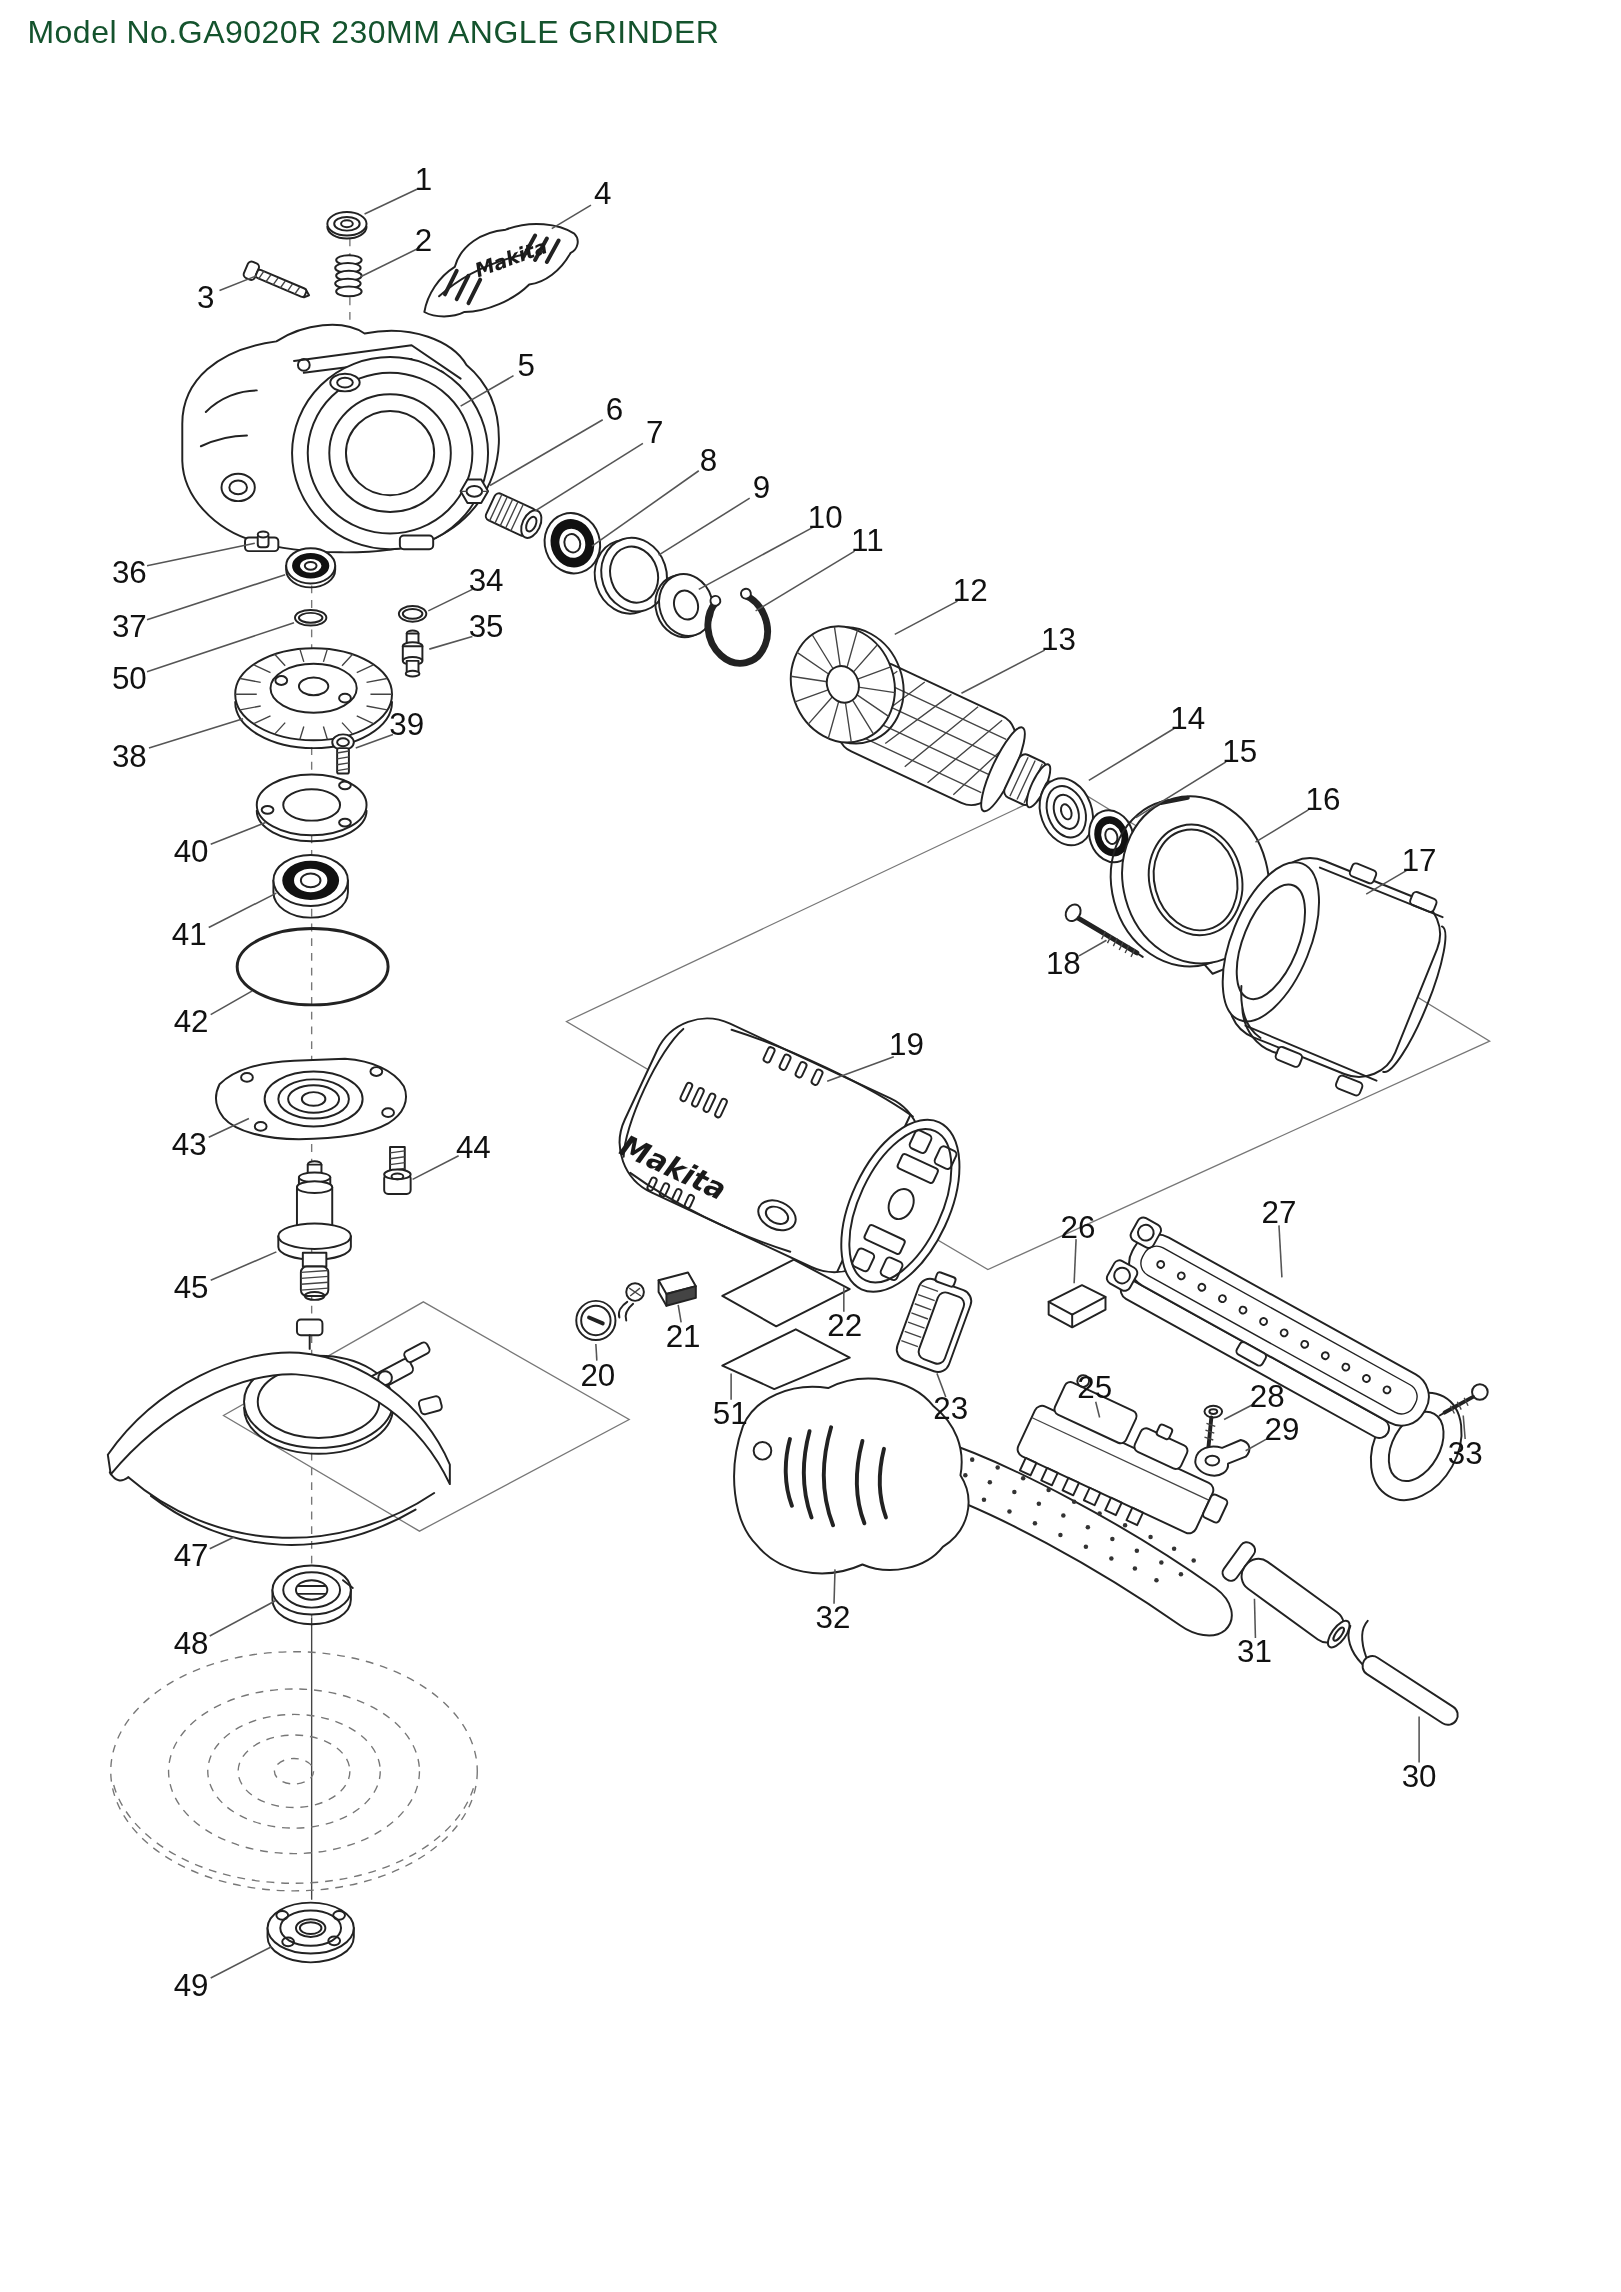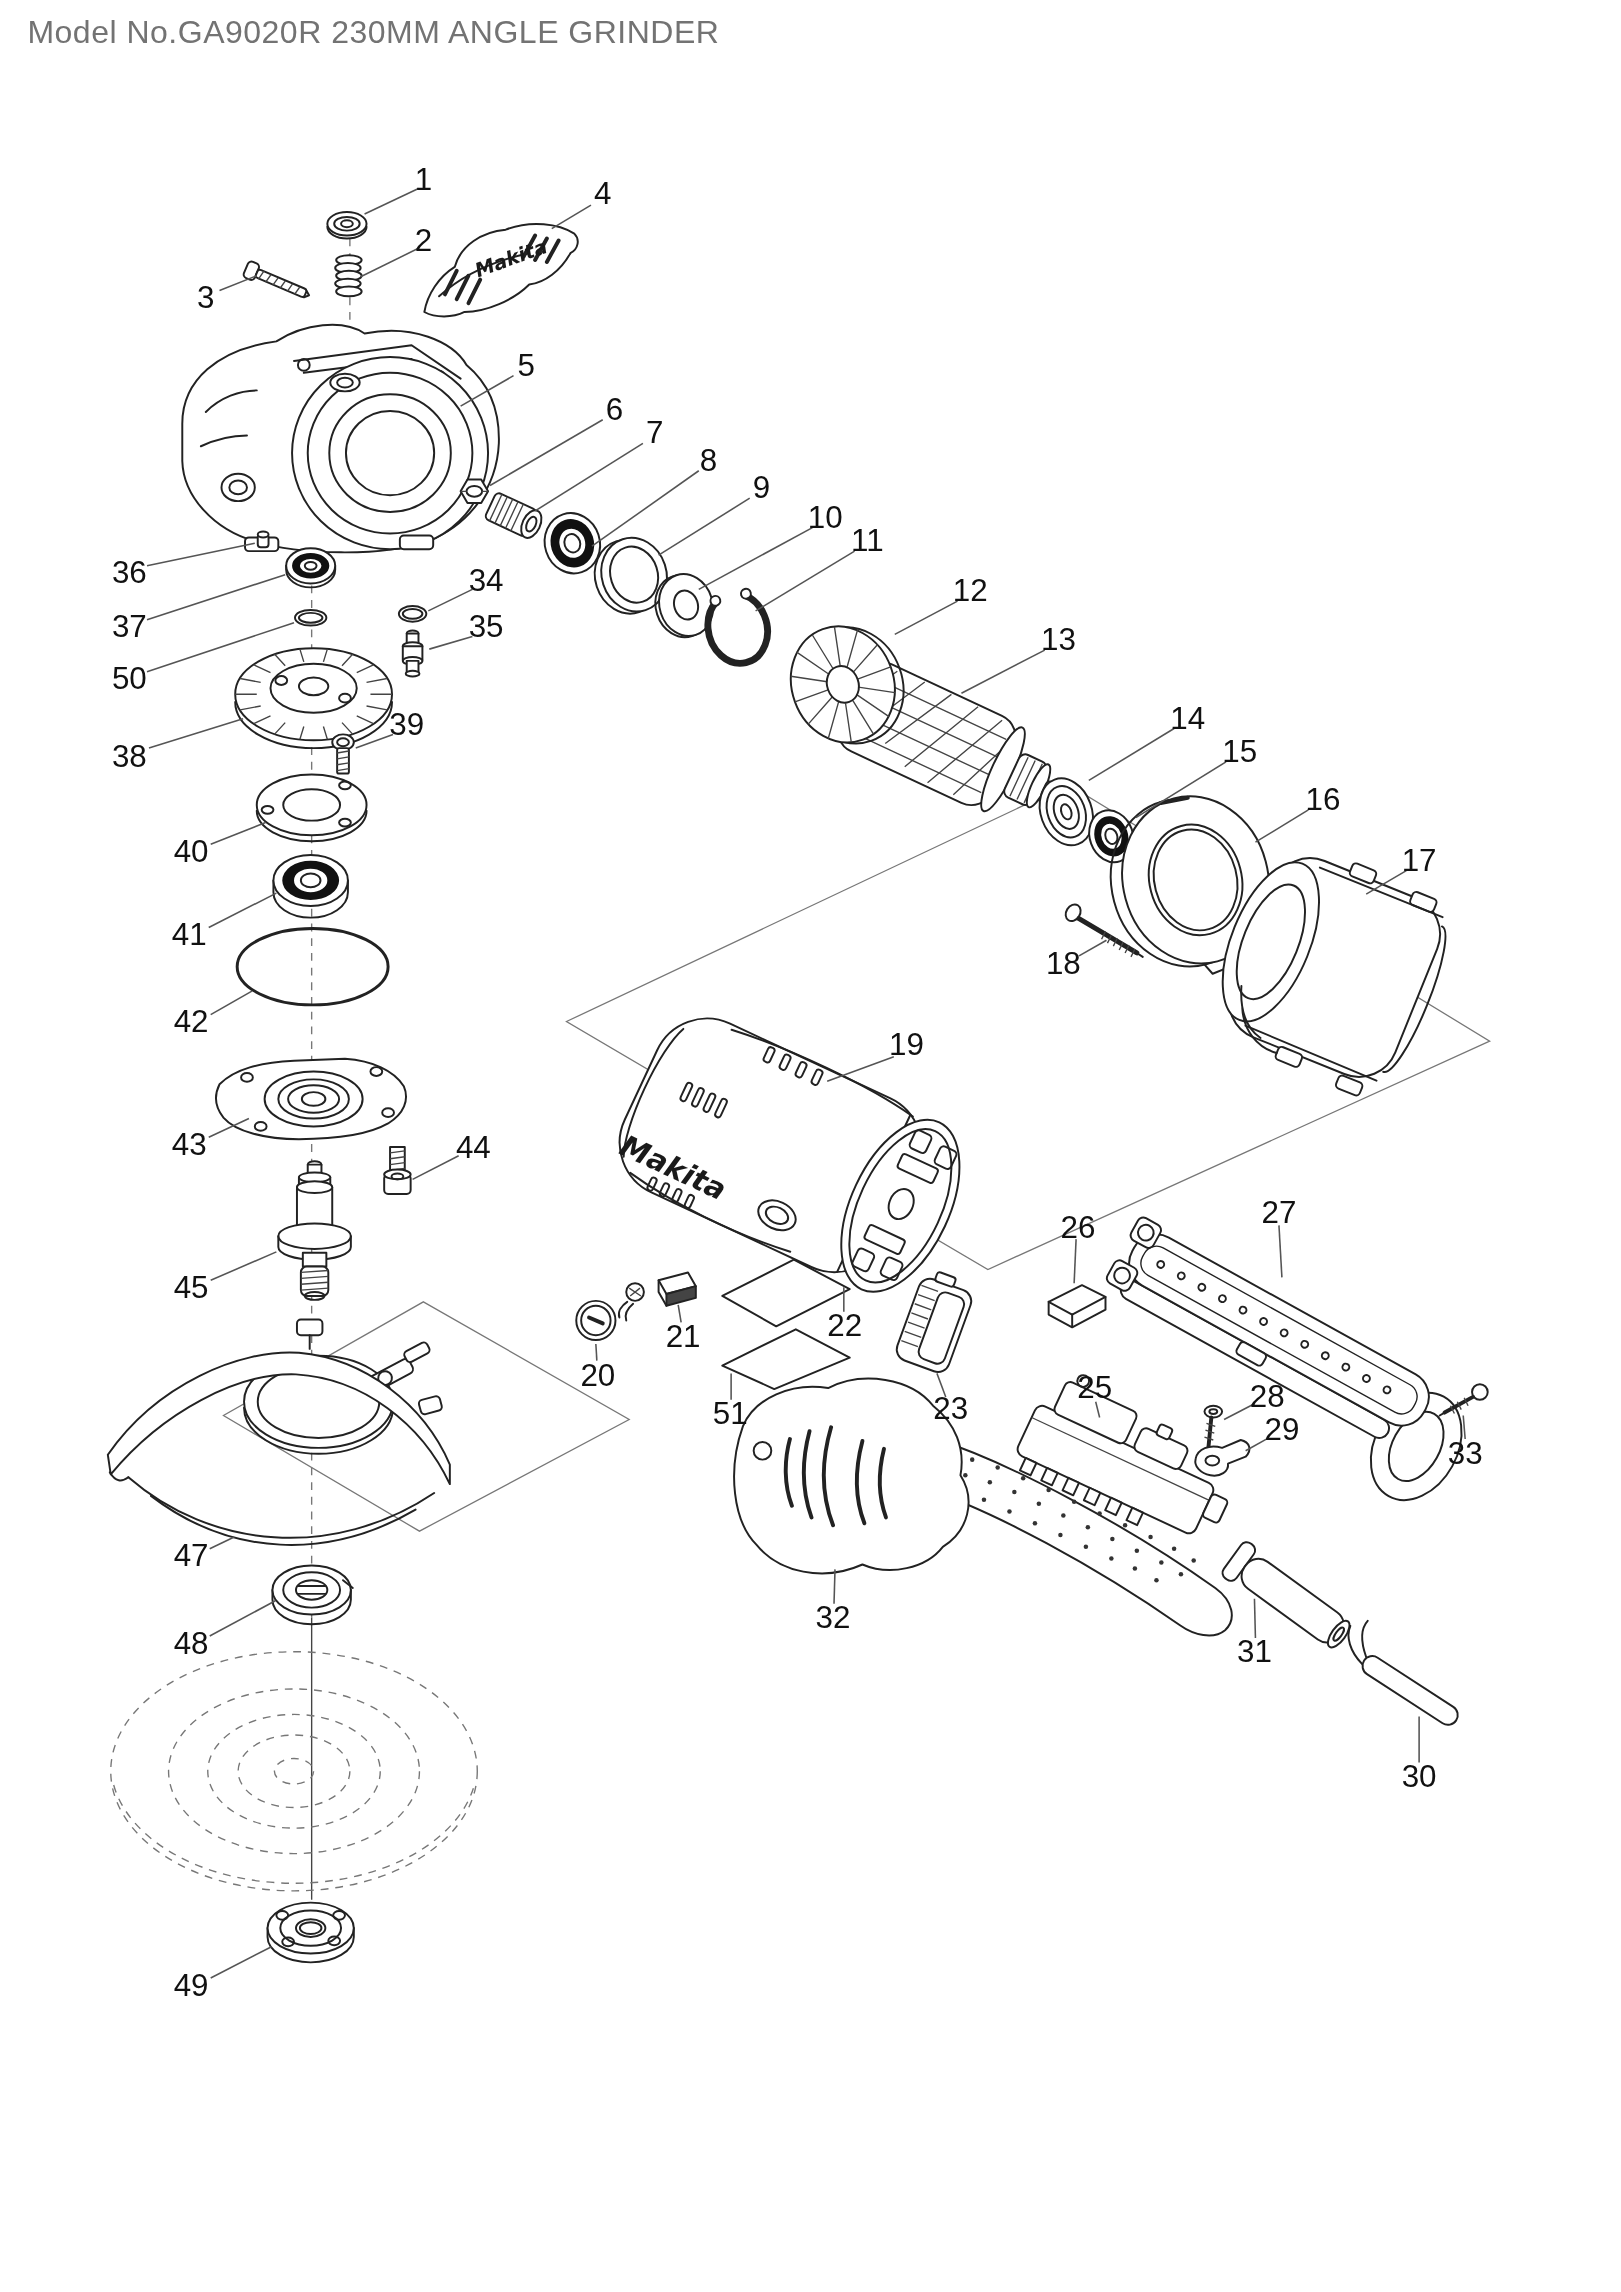--- a/index.html
+++ b/index.html
@@ -1,18 +1,18 @@
 <!DOCTYPE html>
 <html><head>
 <meta charset="utf-8">
 <style>
   html,body{margin:0;padding:0;background:#fff;}
   .page{position:relative;width:1621px;height:2293px;background:#fff;overflow:hidden;
         font-family:"Liberation Sans",sans-serif;}
-  .title{position:absolute;left:27.4px;top:13.7px;font-size:32px;color:#737373;letter-spacing:0.5px;
+  .title{position:absolute;left:27.4px;top:13.7px;font-size:32px;color:#14532d;letter-spacing:0.5px;
          font-family:"Liberation Sans",sans-serif;}
   svg{position:absolute;left:0;top:0;}
   .s  {stroke:#222;stroke-width:2;fill:none;stroke-linecap:round;stroke-linejoin:round;}
   .sf {stroke:#222;stroke-width:2;fill:#fff;stroke-linecap:round;stroke-linejoin:round;}
   .b  {fill:#111;stroke:none;}
   .thin{stroke:#444;stroke-width:1.4;fill:none;}
   .w4 {stroke:#222;stroke-width:4;fill:none;stroke-linecap:round;}
   .w5 {stroke:#222;stroke-width:5;fill:none;stroke-linecap:round;}
   .leader{stroke:#555;stroke-width:1.6;fill:none;}
   .dash{stroke:#777;stroke-width:1.4;fill:none;stroke-dasharray:8 7;}

